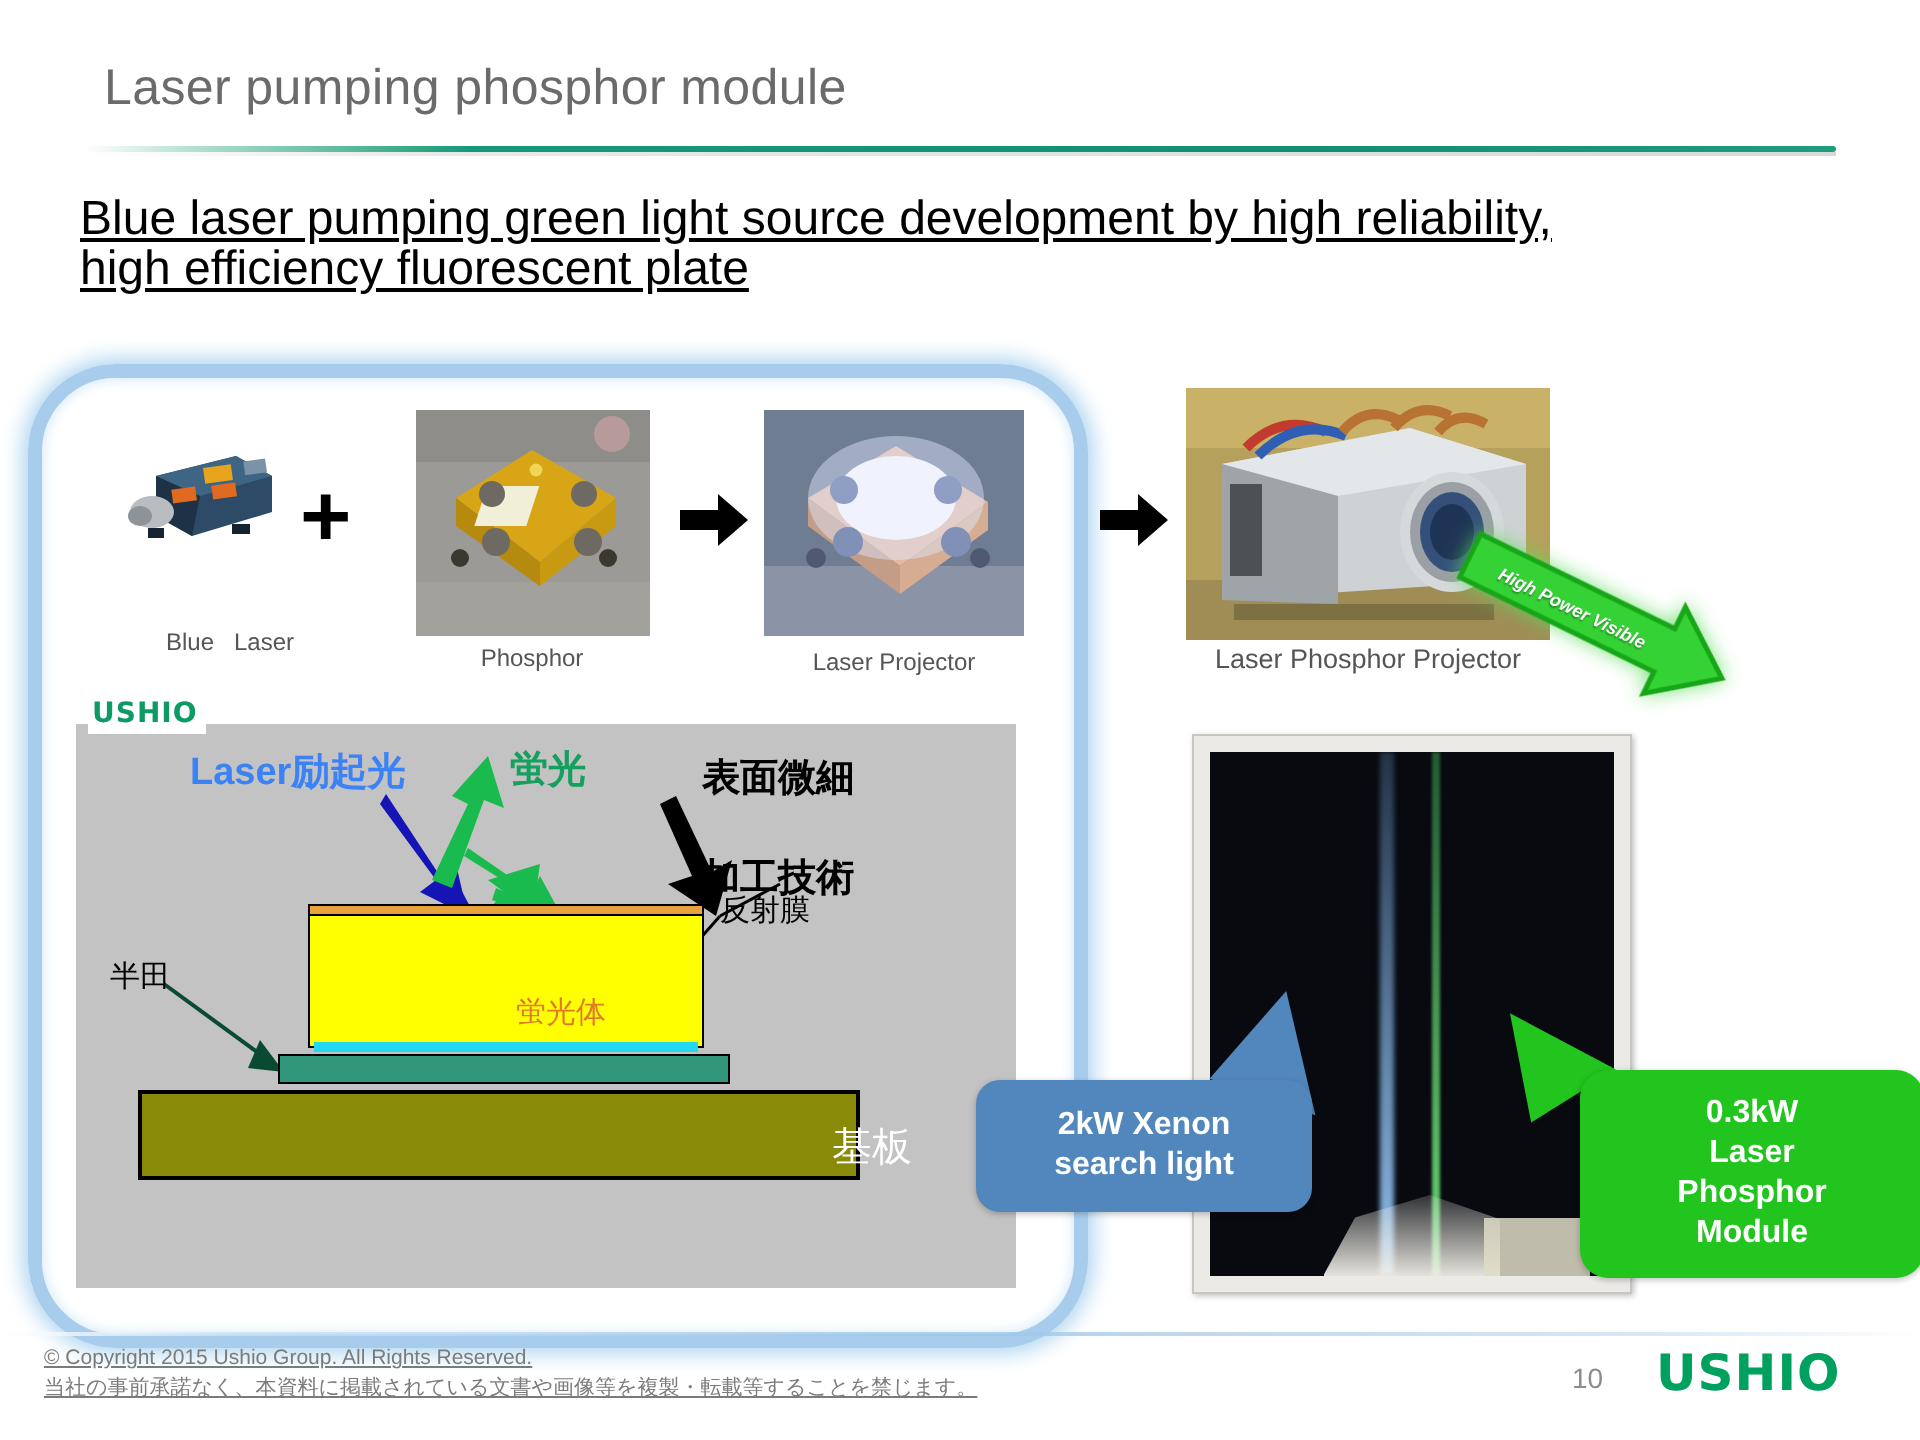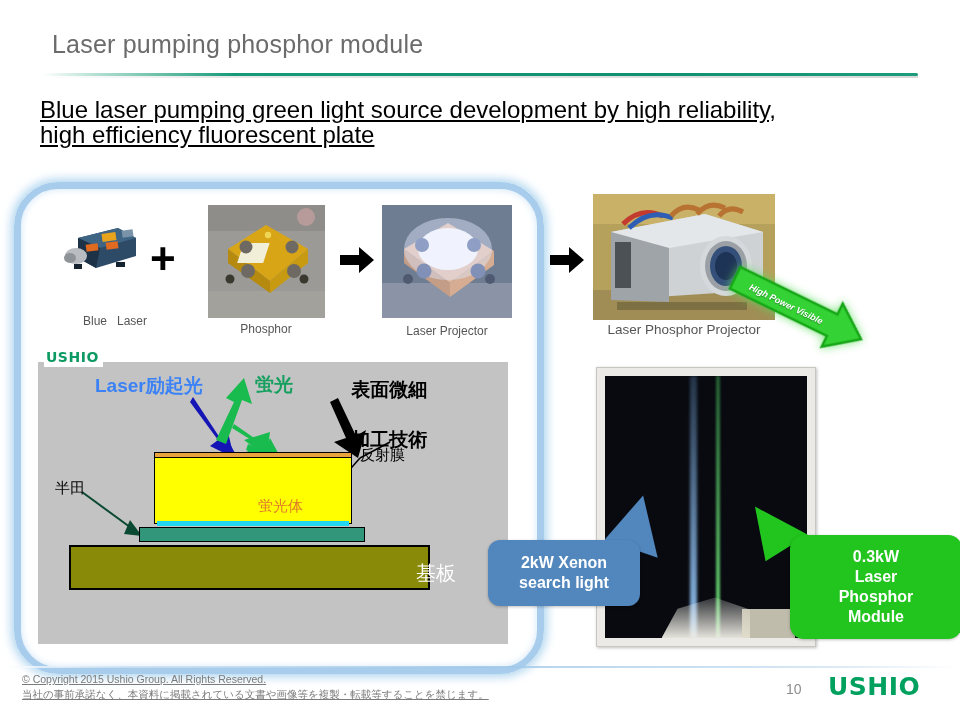--- a/index.html
+++ b/index.html
@@ -144,21 +144,21 @@
     background:linear-gradient(to bottom,rgba(255,255,255,.05),rgba(240,238,230,.95));
     clip-path:polygon(18% 38%,60% 14%,100% 40%,100% 100%,0 100%);
   }
   .beam-ground2{
     position:absolute;right:6%;bottom:0;width:26%;height:11%;
     background:rgba(225,220,200,.85);
   }
 
   
   .callout-blue{
-    position:absolute;left:488px;top:540px;width:152px;height:66px;
+    position:absolute;left:488px;top:540px;width:168px;height:66px;
     background:#5287bd;border-radius:12px;
     display:flex;align-items:center;justify-content:center;
     color:#fff;font-weight:bold;font-size:16px;line-height:20px;text-align:center;
     box-shadow:0 1px 3px rgba(0,0,0,.25);
   }
   .callout-blue-tail{
     position:absolute;left:612px;top:496px;width:0;height:0;
     border-left:22px solid transparent;border-right:34px solid transparent;
     border-bottom:54px solid #5287bd;
     transform:rotate(19deg);

